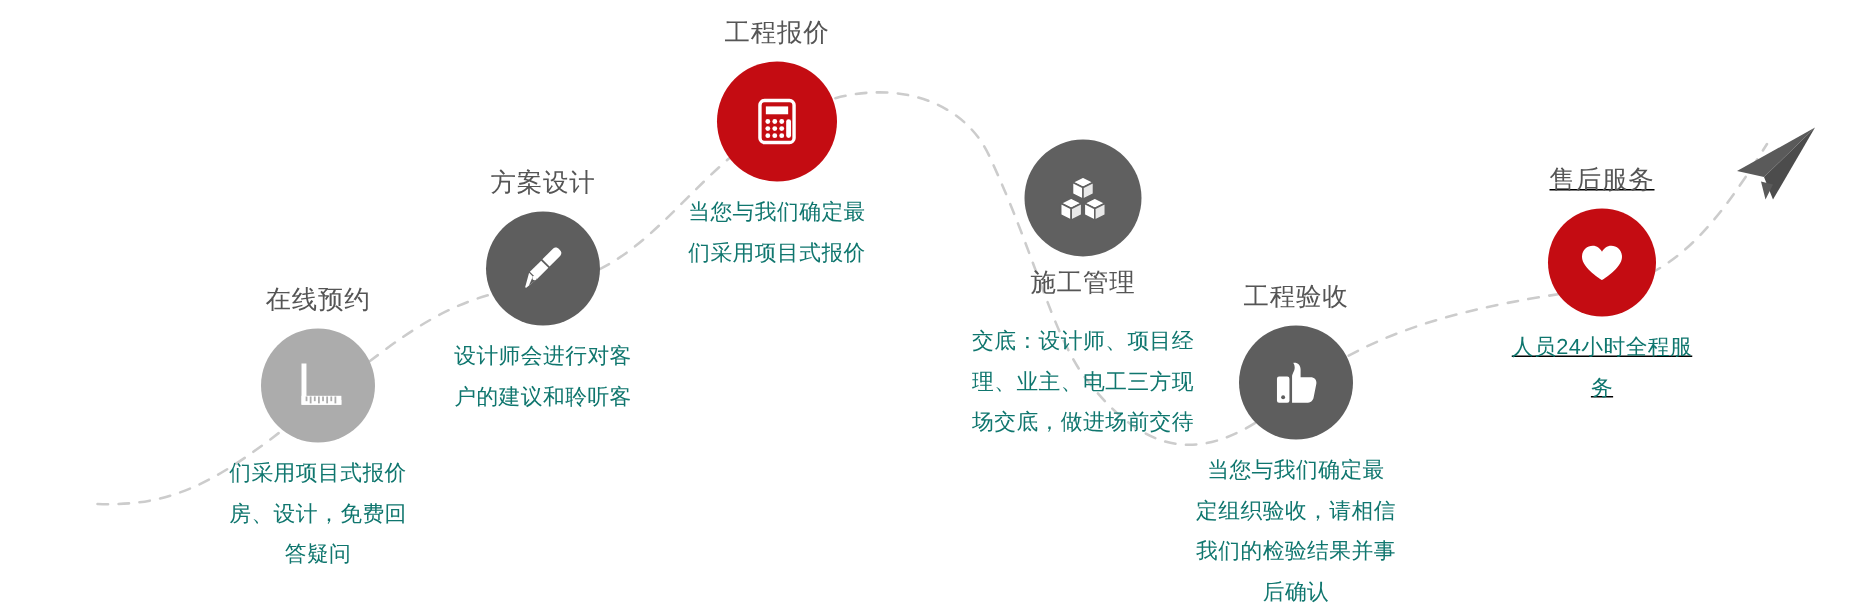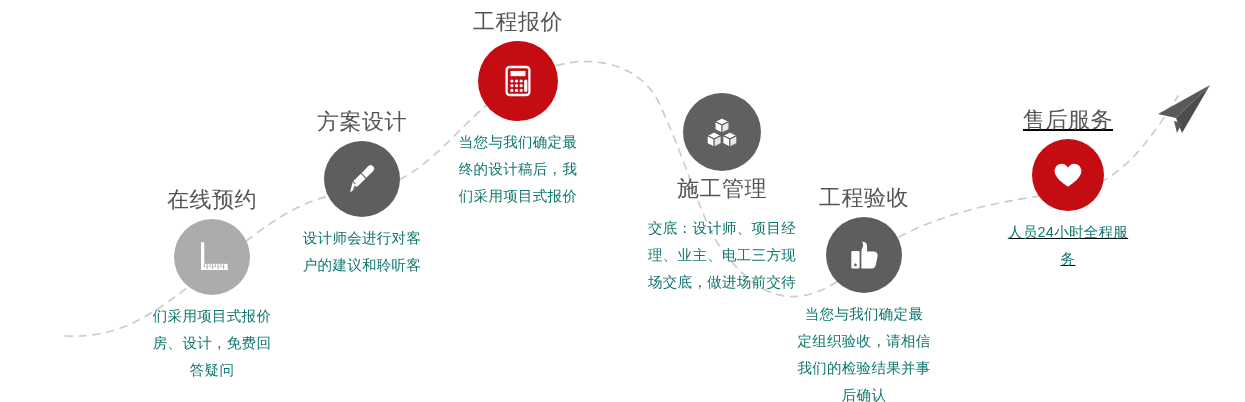--- a/index.html
+++ b/index.html
@@ -27,21 +27,21 @@
     pointer-events: none;
   }
   .step-node {
     position: absolute;
     width: 200px;
     margin-left: -100px;
     text-align: center;
     box-sizing: border-box;
   }
   .step-title {
-    font-size: 22px;
+    font-size: 17px;
     line-height: 24px;
     color: #555555;
     letter-spacing: 0.5px;
     white-space: nowrap;
   }
   .step-circle {
     width: 76px;
     height: 76px;
     border-radius: 50%;
     margin: 7px auto 8px auto;
@@ -144,21 +144,20 @@
           <circle cx="27.6" cy="29.4" r="1.85"></circle>
           <circle cx="17" cy="34.8" r="1.85"></circle>
           <circle cx="22.3" cy="34.8" r="1.85"></circle>
           <circle cx="27.6" cy="34.8" r="1.85"></circle>
           <rect x="31" y="22.2" width="3.7" height="14.4" rx="1.85"></rect>
         </g>
       </svg>
     </div>
     <div class="step-desc">
       <div>当您与我们确定最</div>
-      <div>终的设计稿后，我</div>
       <div>们采用项目式报价</div>
     </div>
   </div>
 
   <div class="step-node title-below" style="left:722px; top:93px;">
     <div class="step-circle" style="background:#606060; width:78px; height:78px;">
       <svg viewBox="0 0 48 48" width="42" height="42">
         <g fill="#ffffff" stroke="#606060" stroke-width="1.2" stroke-linejoin="round">
           <path d="M24,8 L32,12 L24,16 L16,12 Z"></path>
           <path d="M16,12 L24,16 L24,25 L16,21 Z"></path>

